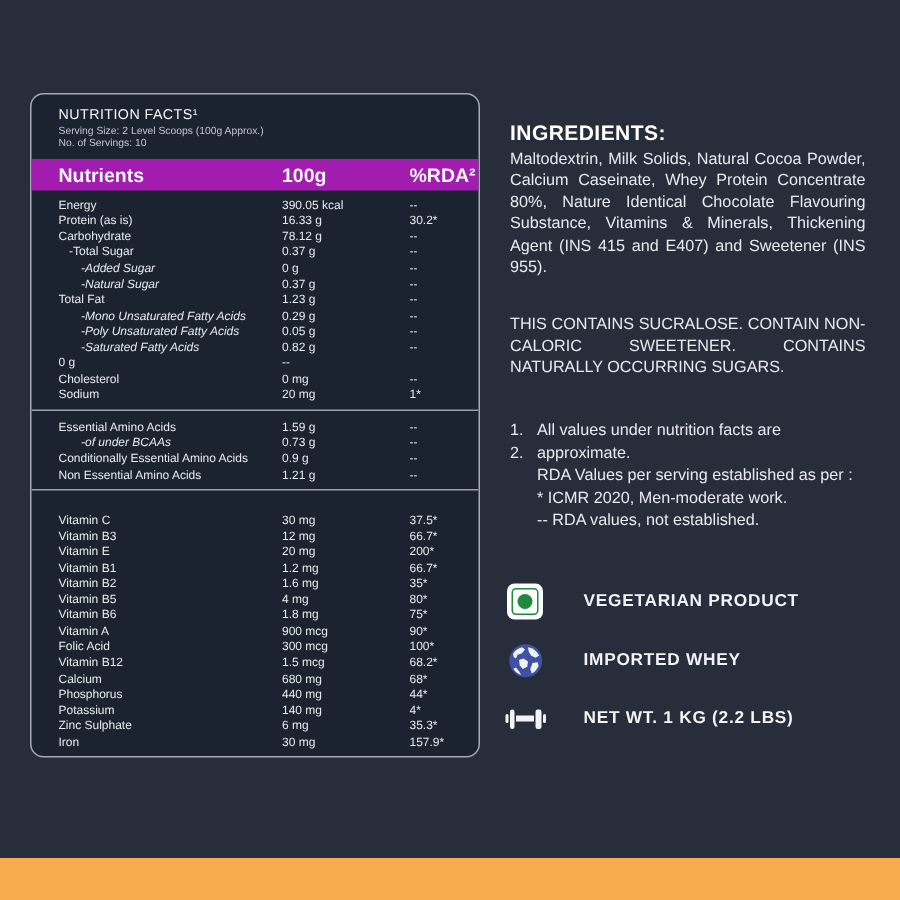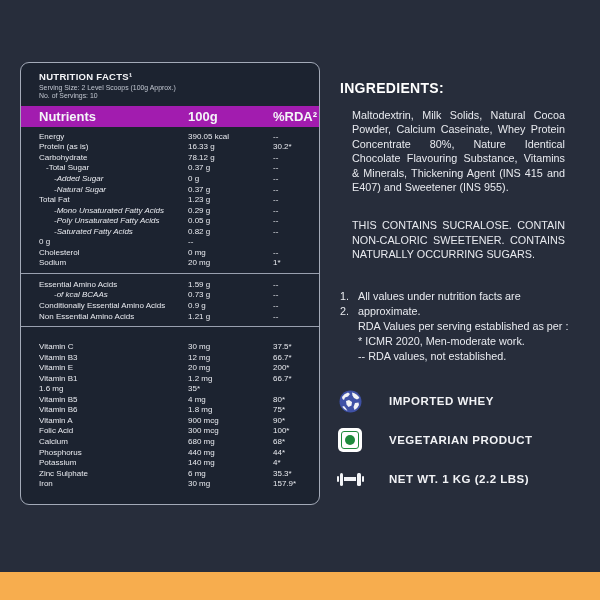--- a/index.html
+++ b/index.html
@@ -11,40 +11,40 @@
   }
   
   .bottom-strip{position:absolute;left:0;top:572px;width:600px;height:28px;background:#f7ad4e;}
 
   
   .panel{
     position:absolute;left:20px;top:62px;width:300px;height:443px;box-sizing:border-box;
     background:#1c2330;border:1.5px solid #a3aab8;border-radius:9px;overflow:hidden;
   }
   .panel-head{padding:8px 18px 2px;}
-  .panel-title{color:#f4f5f8;font-weight:bold;font-size:9.5px;letter-spacing:.3px;margin:0 0 2px;}
+  .panel-title{color:#f4f5f8;font-weight:normal;font-size:9.5px;letter-spacing:.3px;margin:0 0 2px;}
   .panel-sub{color:#c2c7d1;font-size:6.9px;line-height:8.4px;}
   .strip{
     background:#a21caf;color:#f4f5f8;display:grid;grid-template-columns:149px 85px 1fr;
     padding:3px 18px;font-weight:bold;font-size:13px;margin-top:3px;
   }
   .tbl-body{padding-top:0;}
   .sec{padding:5px 18px 2px;}
   .row{display:grid;grid-template-columns:149px 85px 1fr;color:#e8eaef;font-size:8px;line-height:10.55px;}
   .row span{white-space:nowrap;overflow:hidden;}
   .ind-0{padding-left:0;}
   .ind-1{padding-left:7px;}
   .ind-2{padding-left:15px;font-style:italic;}
   .divider{border-top:1px solid #99a0af;height:0;margin:2px 0 1px;}
   .gap{height:9px;}
 
   
   .right-col{position:absolute;left:340px;top:80px;width:237px;color:#e8eaef;}
   .ing-head{font-size:14px;font-weight:bold;color:#ffffff;letter-spacing:.3px;margin:0 0 3px;}
-  .para{font-size:10.8px;line-height:14.4px;text-align:justify;margin:12px;}
+  .para{font-size:10.8px;line-height:14.4px;text-align:justify;margin:0;}
   .para-2{margin-top:24px;}
   .notes{margin-top:27px;font-size:10.8px;line-height:15.2px;}
   .note-line{display:flex;}
   .note-num{width:18px;flex:0 0 18px;}
   .note-text{flex:1;}
 
   
   .badges{position:absolute;left:337px;top:388px;width:240px;display:flex;flex-direction:column;gap:13px;}
   .badge{display:flex;align-items:center;gap:26px;min-height:26px;}
   .badge-label{font-size:11.5px;font-weight:bold;color:#f2f3f6;letter-spacing:.5px;white-space:nowrap;}
@@ -141,21 +141,21 @@
         </div>
       </div>
       <div class="divider"></div>
       <div class="sec">
         <div class="row">
           <span class="ind-0">Essential Amino Acids</span>
           <span>1.59 g</span>
           <span>--</span>
         </div>
         <div class="row">
-          <span class="ind-2">-of kcal BCAAs</span>
+          <span class="ind-2">-of under BCAAs</span>
           <span>0.73 g</span>
           <span>--</span>
         </div>
         <div class="row">
           <span class="ind-0">Conditionally Essential Amino Acids</span>
           <span>0.9 g</span>
           <span>--</span>
         </div>
         <div class="row">
           <span class="ind-0">Non Essential Amino Acids</span>
@@ -180,20 +180,21 @@
           <span class="ind-0">Vitamin E</span>
           <span>20 mg</span>
           <span>200*</span>
         </div>
         <div class="row">
           <span class="ind-0">Vitamin B1</span>
           <span>1.2 mg</span>
           <span>66.7*</span>
         </div>
         <div class="row">
+          <span class="ind-0">Vitamin B2</span>
           <span>1.6 mg</span>
           <span>35*</span>
         </div>
         <div class="row">
           <span class="ind-0">Vitamin B5</span>
           <span>4 mg</span>
           <span>80*</span>
         </div>
         <div class="row">
           <span class="ind-0">Vitamin B6</span>
@@ -202,20 +203,25 @@
         </div>
         <div class="row">
           <span class="ind-0">Vitamin A</span>
           <span>900 mcg</span>
           <span>90*</span>
         </div>
         <div class="row">
           <span class="ind-0">Folic Acid</span>
           <span>300 mcg</span>
           <span>100*</span>
+        </div>
+        <div class="row">
+          <span class="ind-0">Vitamin B12</span>
+          <span>1.5 mcg</span>
+          <span>68.2*</span>
         </div>
         <div class="row">
           <span class="ind-0">Calcium</span>
           <span>680 mg</span>
           <span>68*</span>
         </div>
         <div class="row">
           <span class="ind-0">Phosphorus</span>
           <span>440 mg</span>
           <span>44*</span>
@@ -261,45 +267,45 @@
         <span class="note-text">* ICMR 2020, Men-moderate work.</span>
       </div>
       <div class="note-line">
         <span class="note-num"></span>
         <span class="note-text">-- RDA values, not established.</span>
       </div>
     </div>
 </div>
 
 <div class="badges">
+  <div class="badge">
+    <span class="icon-box">
+      <span class="veg">
+          <span class="veg-inner">
+            <span class="veg-dot"></span>
+          </span>
+        </span>
+    </span>
+    <span class="badge-label">VEGETARIAN PRODUCT</span>
+  </div>
   <div class="badge">
     <span class="icon-box">
       <svg width="23" height="23" viewBox="0 0 23 23">
         <circle cx="11.5" cy="11.5" r="11" fill="#3f51a5"></circle>
         <path d="M3 7 Q5 3.5 9 2.5 L11 4 L9 6.5 L6 7.5 L5 10 L3.5 9 Z" fill="#f2f3f6"></path>
         <path d="M13 2.5 Q18 3.5 20.5 8 L18 9.5 L15 8 L13.5 5.5 Z" fill="#f2f3f6"></path>
         <path d="M7 11 L10 10 L13 12 L12.5 15.5 L9.5 17 L7.5 14.5 Z" fill="#f2f3f6"></path>
         <path d="M16 13 L19.5 12.5 L20 15 Q18.5 18.5 15.5 20 L14.5 17 Z" fill="#f2f3f6"></path>
         <path d="M5 16 L7 18.5 L8.5 21 Q5 19.8 3.2 16.8 Z" fill="#f2f3f6"></path>
       </svg>
     </span>
     <span class="badge-label">IMPORTED WHEY</span>
   </div>
   <div class="badge">
     <span class="icon-box">
-      <span class="veg">
-          <span class="veg-inner">
-            <span class="veg-dot"></span>
-          </span>
-        </span>
-    </span>
-    <span class="badge-label">VEGETARIAN PRODUCT</span>
-  </div>
-  <div class="badge">
-    <span class="icon-box">
       <span class="dumbbell">
         <span class="db-stub"></span>
           <span class="db-cap"></span>
           <span class="db-bar"></span>
           <span class="db-cap"></span>
           <span class="db-stub"></span>
       </span>
     </span>
     <span class="badge-label">NET WT.  1 KG (2.2 LBS)</span>
   </div>

